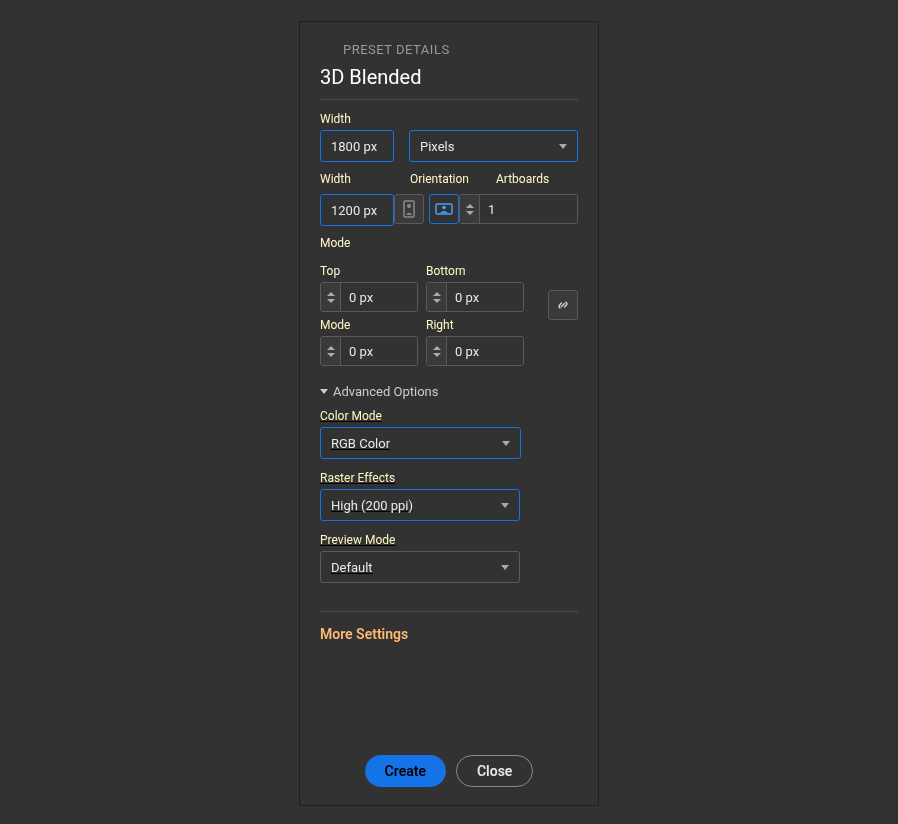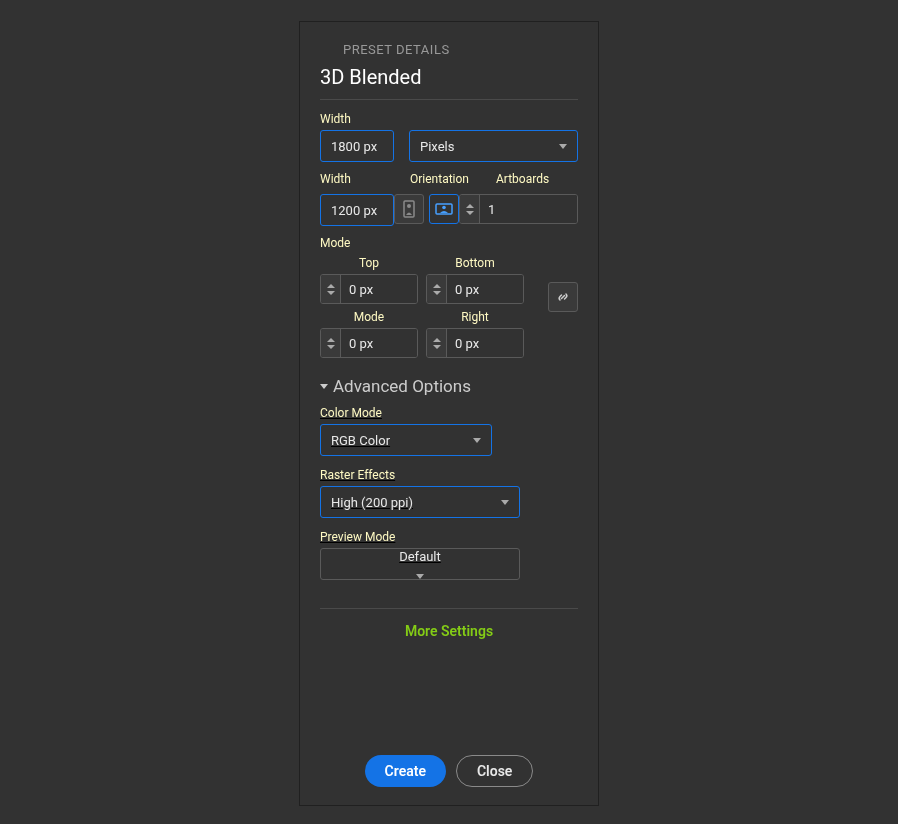--- a/index.html
+++ b/index.html
@@ -75,21 +75,20 @@
       display: flex;
       align-items: center;
       justify-content: space-between;
       padding: 0 10px;
       color: #e8e8e8;
       font-size: 13px;
       cursor: pointer;
     }
     .dropdown.plain {
       border: 1px solid #5a5a5a;
-      flex-direction: column;
     }
     .chevron {
       width: 0;
       height: 0;
       border-left: 4px solid transparent;
       border-right: 4px solid transparent;
       border-top: 5px solid #aaaaaa;
     }
     .orientation-group {
       display: flex;
@@ -146,22 +145,21 @@
     .stepper-value {
       flex: 1;
       background: #323232;
       display: flex;
       align-items: center;
       padding: 0 8px;
       color: #e8e8e8;
       font-size: 13px;
     }
     .bleed-section {
-      margin-top: 2px;
-      text-align: center;
+      margin-top: 10px;
     }
     .bleed-row {
       display: flex;
       gap: 8px;
       margin-bottom: 6px;
     }
     .link-btn {
       width: 30px;
       height: 30px;
       border: 1px solid #5a5a5a;
@@ -170,21 +168,21 @@
       display: flex;
       align-items: center;
       justify-content: center;
       cursor: pointer;
       align-self: flex-end;
     }
     .advanced-toggle {
       display: flex;
       align-items: center;
       gap: 5px;
-      font-size: 17px;
+      font-size: 13px;
       color: #cccccc;
       margin-top: 12px;
       margin-bottom: 10px;
       cursor: pointer;
     }
     .adv-chevron {
       width: 0;
       height: 0;
       border-left: 4px solid transparent;
       border-right: 4px solid transparent;
@@ -194,23 +192,22 @@
       margin-bottom: 12px;
       text-decoration: underline;
     }
     .divider {
       border-top: 1px solid #4a4a4a;
       margin: 16px 0 14px 0;
     }
     .more-settings {
       font-size: 14px;
       font-weight: 600;
-      color: #84cc16;
-      cursor: pointer;
-      text-align: center;
+      color: #fdba74;
+      cursor: pointer;
     }
     .footer {
       margin-top: auto;
       display: flex;
       gap: 10px;
       justify-content: center;
       padding-bottom: 2px;
     }
     .btn {
       height: 32px;
@@ -218,21 +215,21 @@
       display: flex;
       align-items: center;
       justify-content: center;
       font-size: 14px;
       font-weight: 600;
       cursor: pointer;
       padding: 0 20px;
     }
     .btn-primary {
       background: #1473e6;
-      color: #ffffff;
+      color: #000000;
       border: none;
     }
     .btn-secondary {
       background: transparent;
       color: #e8e8e8;
       border: 1.5px solid #8a8a8a;
     }
     svg { display: block; }
   </style>
 </head>
@@ -346,21 +343,21 @@
     </div>
   </div>
 
   <div class="advanced-toggle">
     <span class="adv-chevron"></span>
     <span>Advanced Options</span>
   </div>
 
   <div class="section-gap">
     <div class="field-label">Color Mode</div>
-    <div class="dropdown" style="width:172px">
+    <div class="dropdown" style="width:201px">
       <span>RGB Color</span>
       <span class="chevron"></span>
     </div>
   </div>
 
   <div class="section-gap">
     <div class="field-label">Raster Effects</div>
     <div class="dropdown" style="width:200px">
       <span>High (200 ppi)</span>
       <span class="chevron"></span>

